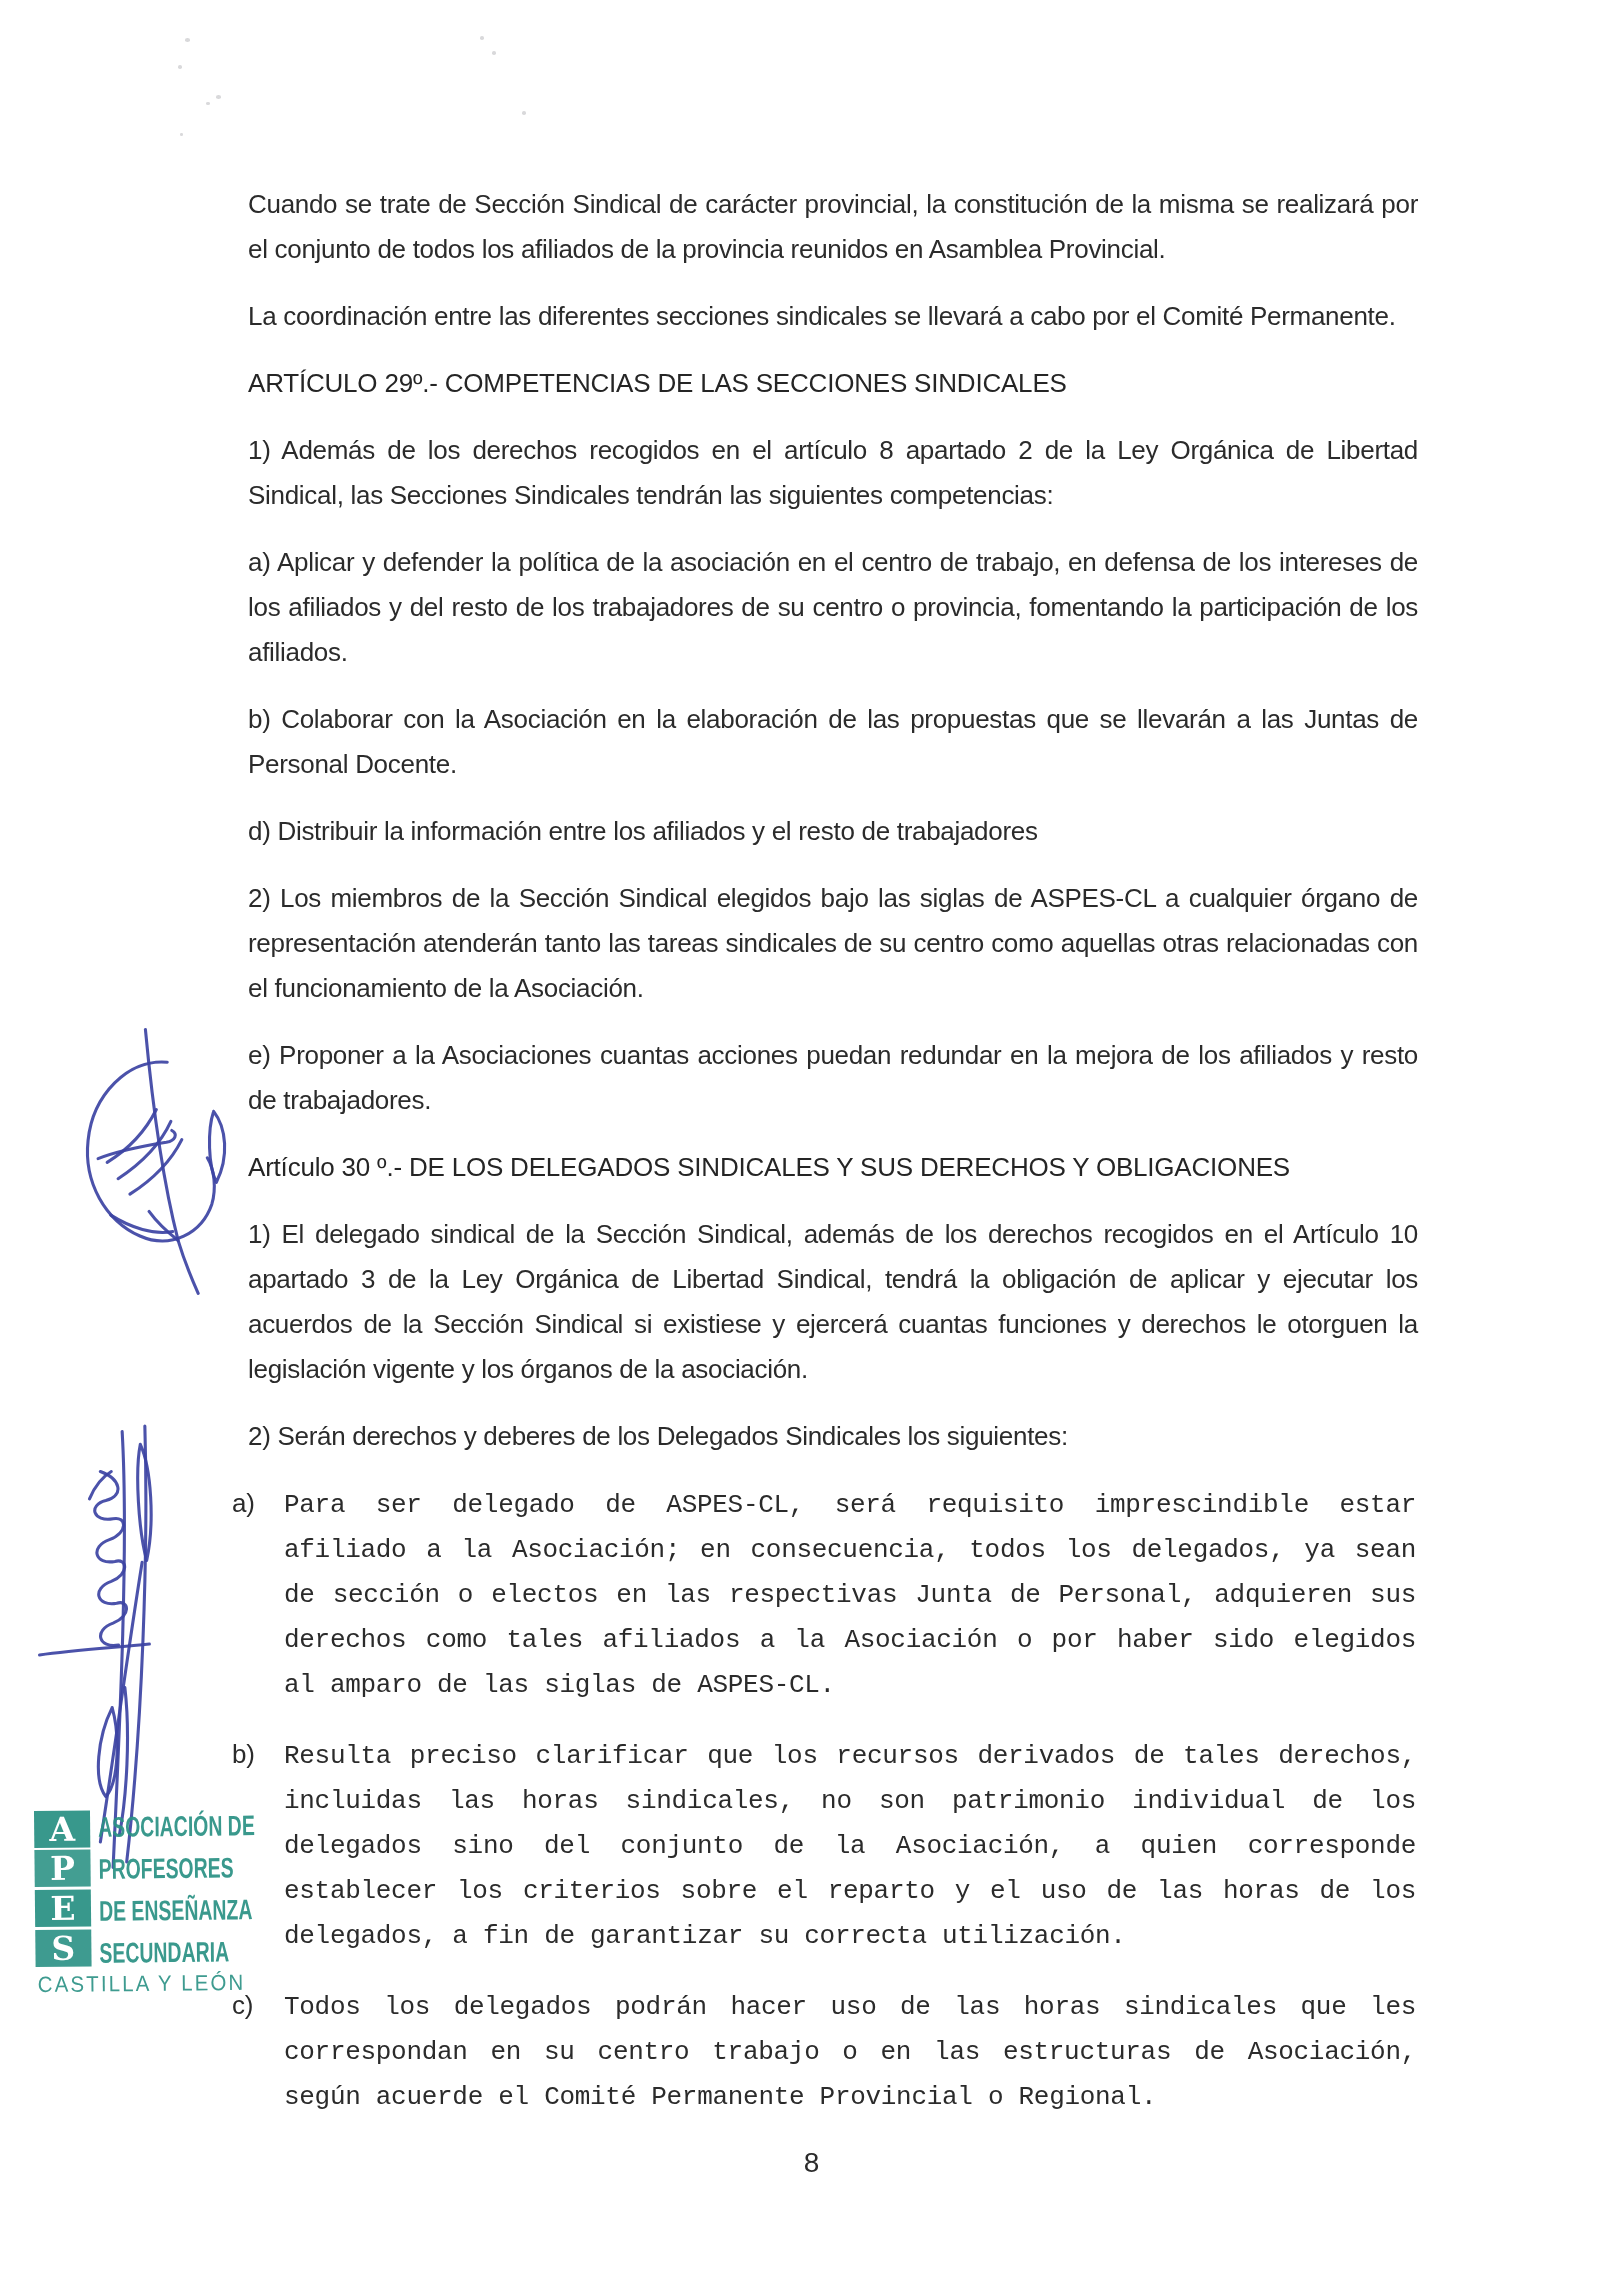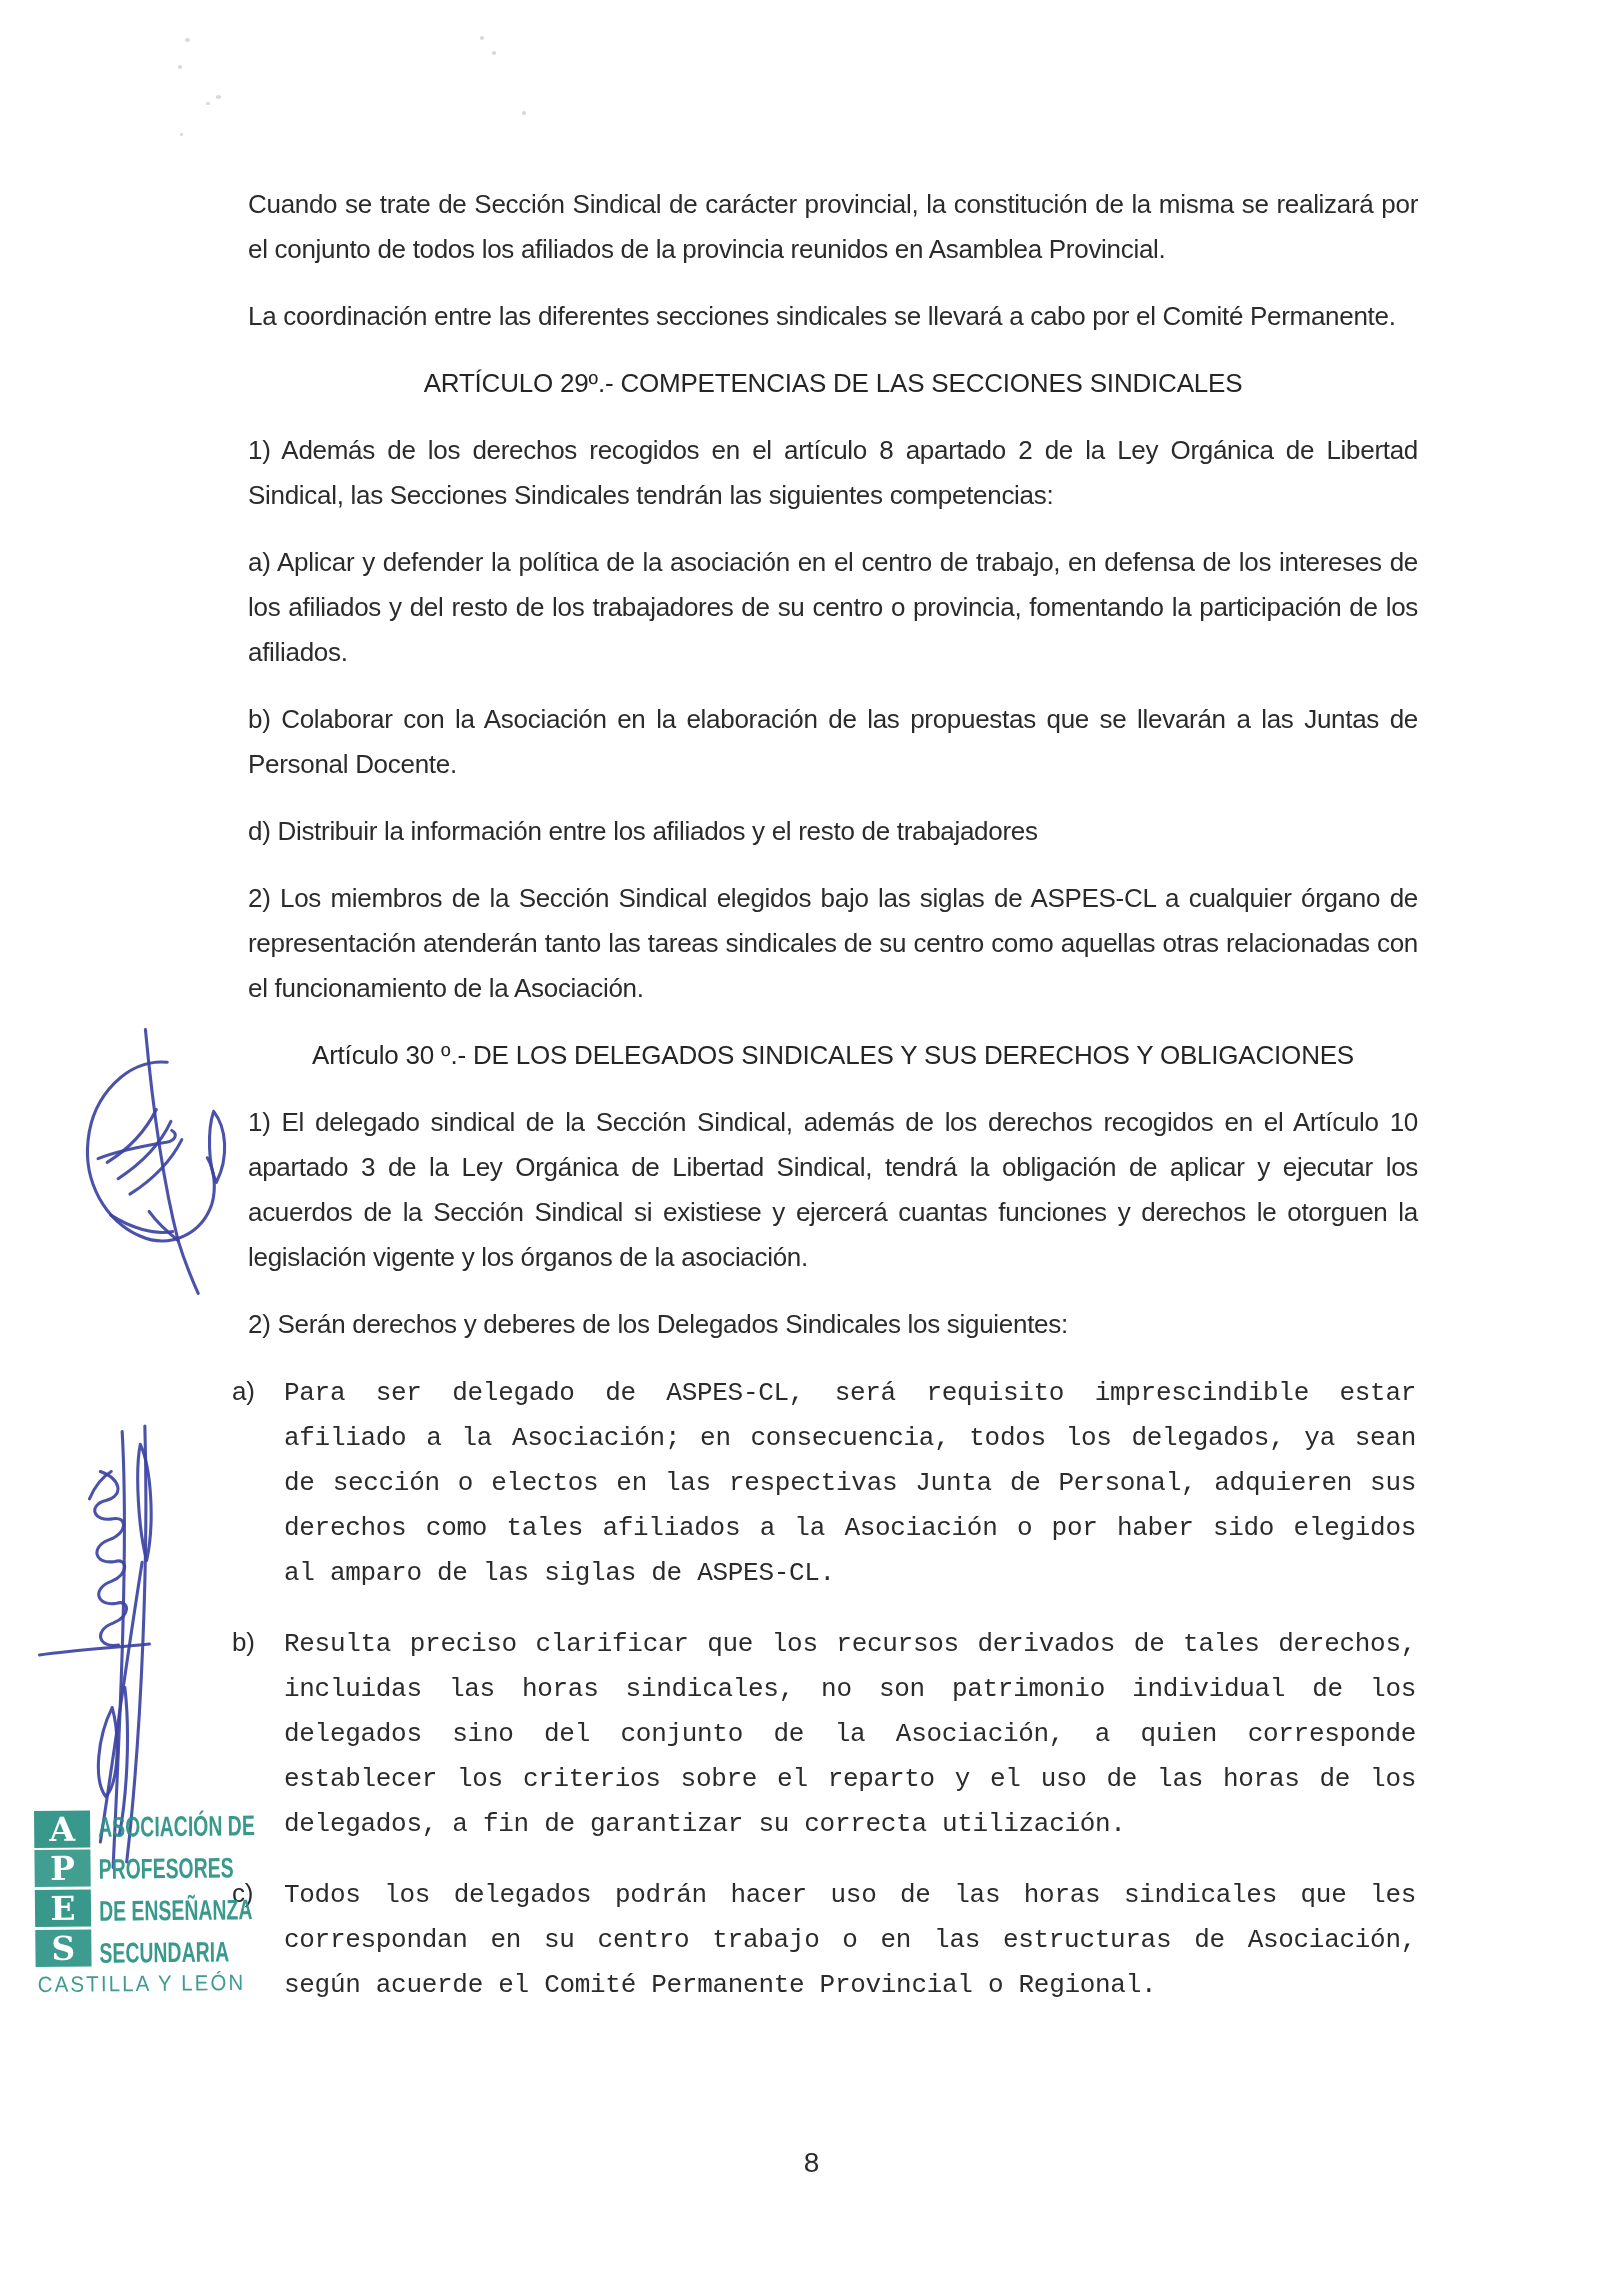--- a/index.html
+++ b/index.html
@@ -15,21 +15,21 @@
   }
   
   .content{
     position:absolute;left:232px;top:182px;width:1186px;
     font-size:26px;line-height:45px;letter-spacing:-0.3px;
     text-align:justify;text-justify:inter-word;
   }
   .content p,.content h2{margin:0 0 22px 16px;}
   .content h2{
     font-size:26px;font-weight:400;letter-spacing:-0.2px;
-    text-align:center;color:#252525;
+    text-align:left;color:#252525;
   }
   .li{display:flex;margin:0 0 22px 0;}
   .li .marker{flex:0 0 50px;text-align:left;}
   .li p{flex:1;margin:2px;text-align:justify;font-family:Liberation Mono, monospace;}
   
   .page-number{
     position:absolute;left:0;right:0;top:2147px;
     text-align:center;font-size:28px;color:#2b2b2b;
   }
   
@@ -82,20 +82,21 @@
 
   <main class="content">
     <p>Cuando se trate de Sección Sindical de carácter provincial, la constitución de la misma se realizará por el conjunto de todos los afiliados de la provincia reunidos en Asamblea Provincial.</p>
     <p>La coordinación entre las diferentes secciones sindicales se llevará a cabo por el Comité Permanente.</p>
     <h2>ARTÍCULO 29º.- COMPETENCIAS DE LAS SECCIONES SINDICALES</h2>
     <p>1) Además de los derechos recogidos en el artículo 8 apartado 2 de la Ley Orgánica de Libertad Sindical, las Secciones Sindicales tendrán las siguientes competencias:</p>
     <p>a) Aplicar y defender la política de la asociación  en el centro de trabajo, en defensa de los intereses de los afiliados y del resto de los trabajadores de su centro o provincia, fomentando la participación de los afiliados.</p>
     <p>b) Colaborar con la Asociación en la elaboración de las propuestas que se llevarán a las Juntas de Personal Docente.</p>
     <p>d) Distribuir la información entre los afiliados y el resto de trabajadores</p>
     <p>2) Los miembros de la Sección Sindical elegidos bajo las siglas de ASPES-CL a cualquier órgano de representación atenderán tanto las tareas sindicales de su centro como aquellas otras relacionadas con el funcionamiento de la Asociación.</p>
+    <p>e) Proponer a la Asociaciones cuantas acciones puedan redundar en la mejora de los afiliados y resto de trabajadores.</p>
     <h2>Artículo 30 º.- DE LOS DELEGADOS SINDICALES Y SUS DERECHOS Y OBLIGACIONES</h2>
     <p>1) El delegado sindical de la Sección Sindical, además de los derechos recogidos en el Artículo 10 apartado 3 de la Ley Orgánica de Libertad Sindical, tendrá la obligación de aplicar y ejecutar los acuerdos de la Sección Sindical si existiese y ejercerá cuantas funciones y derechos le otorguen la legislación vigente y los órganos de la asociación.</p>
     <p>2) Serán derechos y deberes de los Delegados Sindicales los siguientes:</p>
 
     <div class="li">
       <span class="marker">a)</span>
       <p>Para ser delegado de ASPES-CL, será requisito imprescindible estar afiliado a la Asociación; en consecuencia, todos los delegados, ya sean de sección o electos en las respectivas Junta de Personal, adquieren sus derechos como tales afiliados a la Asociación o por haber sido elegidos al amparo de las siglas de ASPES-CL.</p>
     </div>
     <div class="li">
       <span class="marker">b)</span>

